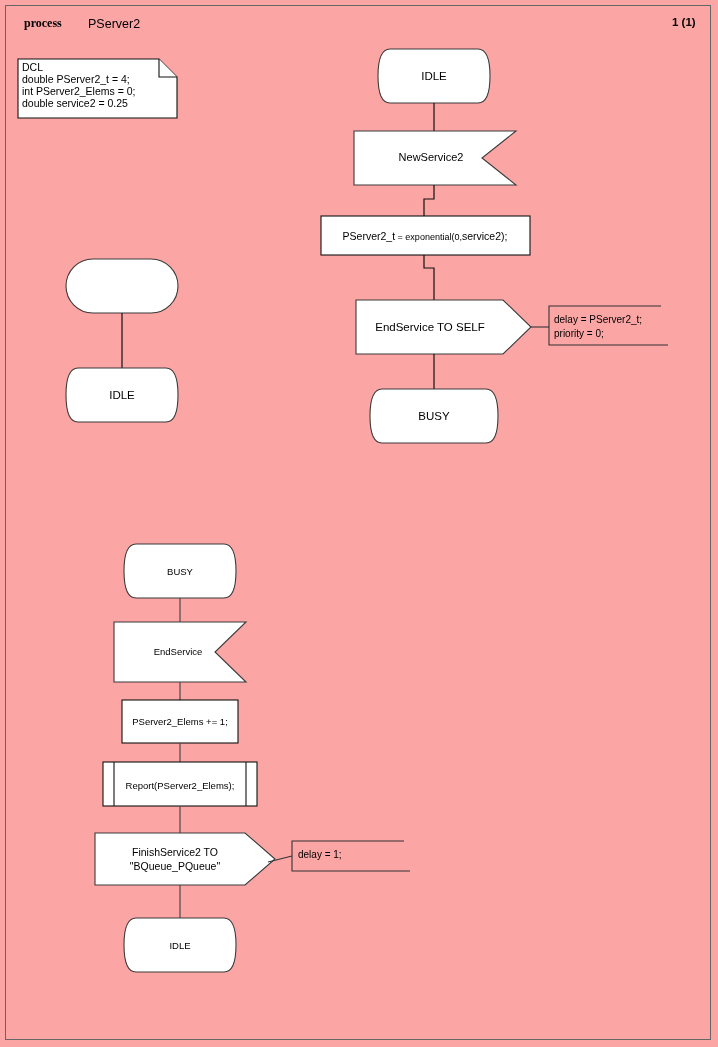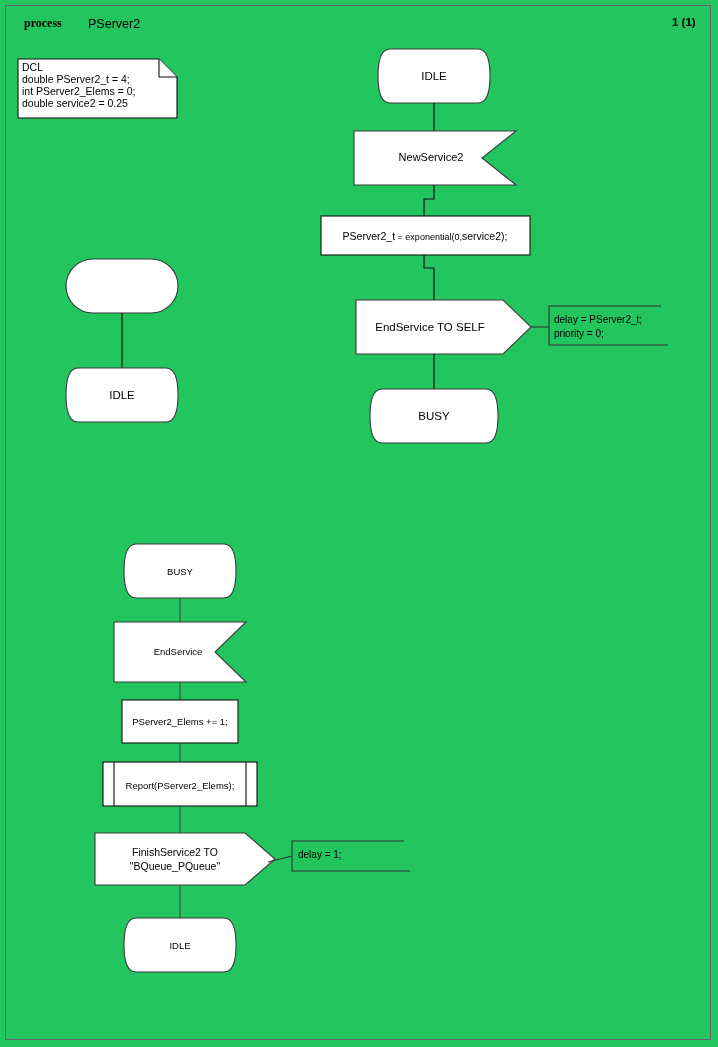--- a/index.html
+++ b/index.html
@@ -8,21 +8,21 @@
     padding: 0;
     background: #ffffff;
   }
   body {
     font-family: "Liberation Sans", sans-serif;
   }
   #page {
     position: relative;
     width: 718px;
     height: 1047px;
-    background: #22c55e;
+    background: #fca5a5;
     overflow: hidden;
   }
   #frame {
     position: absolute;
     left: 5px;
     top: 5px;
     width: 706px;
     height: 1035px;
     border: 1px solid #666666;
     box-sizing: border-box;

